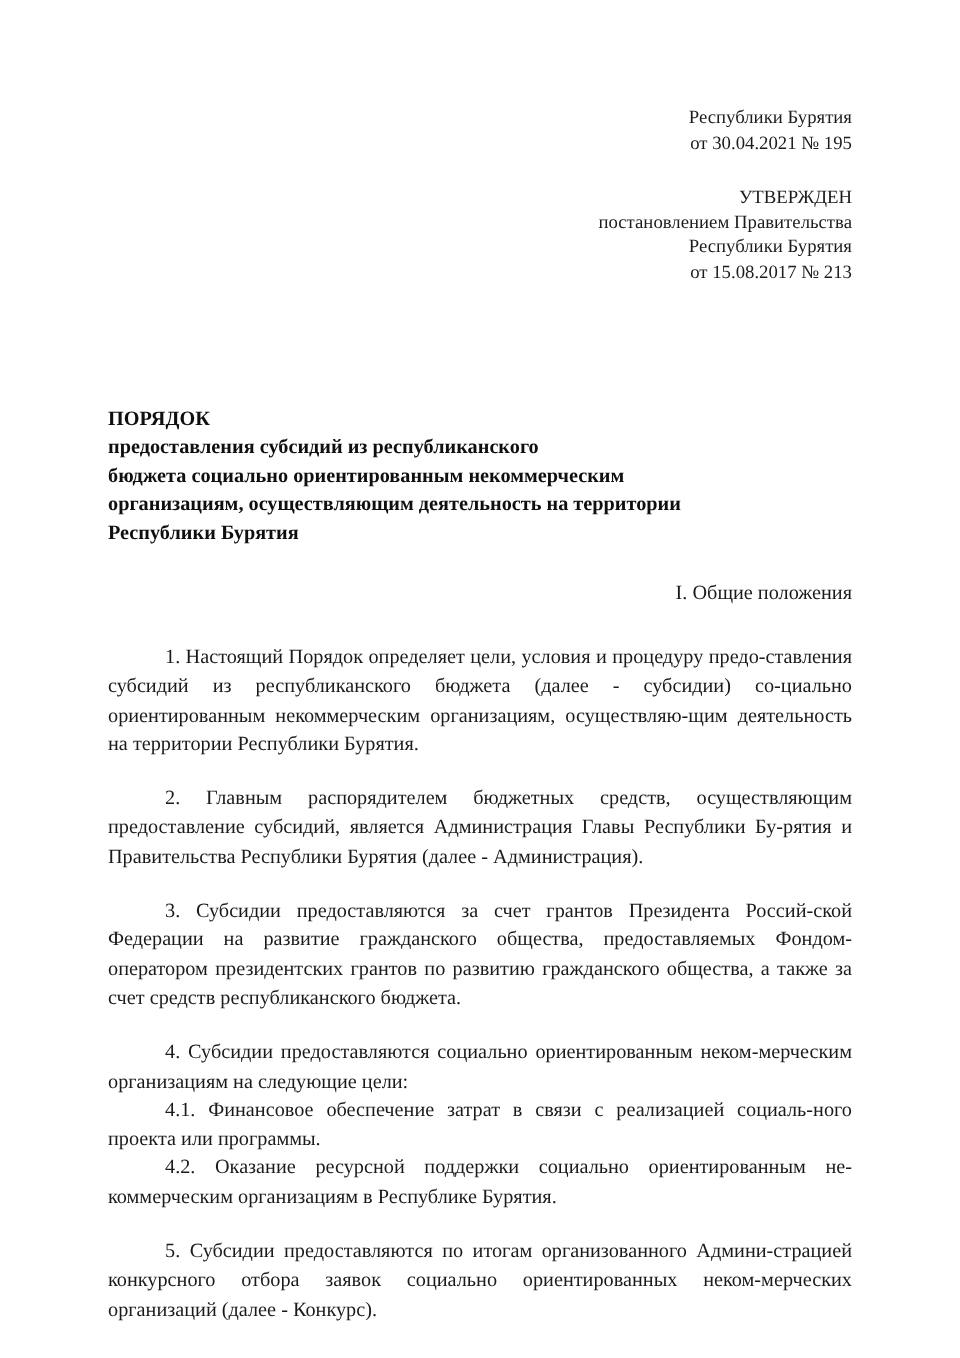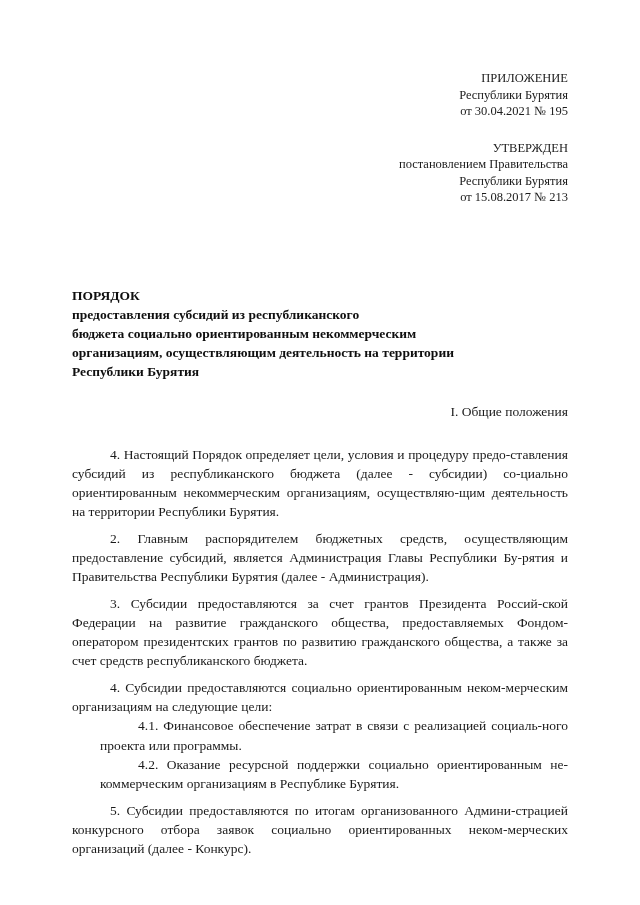--- a/index.html
+++ b/index.html
@@ -64,38 +64,36 @@
   p.para {
     margin: 0;
     text-align: justify;
     text-justify: inter-word;
     font-size: 13.5px;
     line-height: 19.3px;
     text-indent: 38px;
     hyphens: manual;
   }
   p.para.gap {
-    margin-top: 7px;
+    margin-top: 17px;
   }
   p.para.tight {
     margin-top: 0;
-    margin-left: 28px;
   }
   .body-block {
     margin-top: 24px;
   }
 </style>
 </head>
 <body>
 
 <div class="page">
   <div class="content">
 
     <div class="header-block">
-      <span class="line">ПРИЛОЖЕНИЕ</span>
       <span class="line">Республики Бурятия</span>
       <span class="line">от 30.04.2021 № 195</span>
     </div>
 
     <div class="header-block header-approved">
       <span class="line">УТВЕРЖДЕН</span>
       <span class="line">постановлением Правительства</span>
       <span class="line">Республики Бурятия</span>
       <span class="line">от 15.08.2017 № 213</span>
     </div>
@@ -104,21 +102,21 @@
       <span class="tline">ПОРЯДОК</span>
       <span class="tline">предоставления субсидий из республиканского</span>
       <span class="tline">бюджета социально ориентированным некоммерческим</span>
       <span class="tline">организациям, осуществляющим деятельность на территории</span>
       <span class="tline">Республики Бурятия</span>
     </div>
 
     <div class="section-heading">I. Общие положения</div>
 
     <div class="body-block">
-      <p class="para">4. Настоящий Порядок определяет цели, условия и процедуру предо-ставления субсидий из республиканского бюджета (далее - субсидии) со-циально ориентированным некоммерческим организациям, осуществляю-щим деятельность на территории Республики Бурятия.</p>
+      <p class="para">1. Настоящий Порядок определяет цели, условия и процедуру предо-ставления субсидий из республиканского бюджета (далее - субсидии) со-циально ориентированным некоммерческим организациям, осуществляю-щим деятельность на территории Республики Бурятия.</p>
       <p class="para gap">2. Главным распорядителем бюджетных средств, осуществляющим предоставление субсидий, является Администрация Главы Республики Бу-рятия и Правительства Республики Бурятия (далее - Администрация).</p>
       <p class="para gap">3. Субсидии предоставляются за счет грантов Президента Россий-ской Федерации на развитие гражданского общества, предоставляемых Фондом-оператором президентских грантов по развитию гражданского общества, а также за счет средств республиканского бюджета.</p>
       <p class="para gap">4. Субсидии предоставляются социально ориентированным неком-мерческим организациям на следующие цели:</p>
       <p class="para tight">4.1. Финансовое обеспечение затрат в связи с реализацией социаль-ного проекта или программы.</p>
       <p class="para tight">4.2. Оказание ресурсной поддержки социально ориентированным не-коммерческим организациям в Республике Бурятия.</p>
       <p class="para gap">5. Субсидии предоставляются по итогам организованного Админи-страцией конкурсного отбора заявок социально ориентированных неком-мерческих организаций (далее - Конкурс).</p>
     </div>
 
   </div>
 </div>

